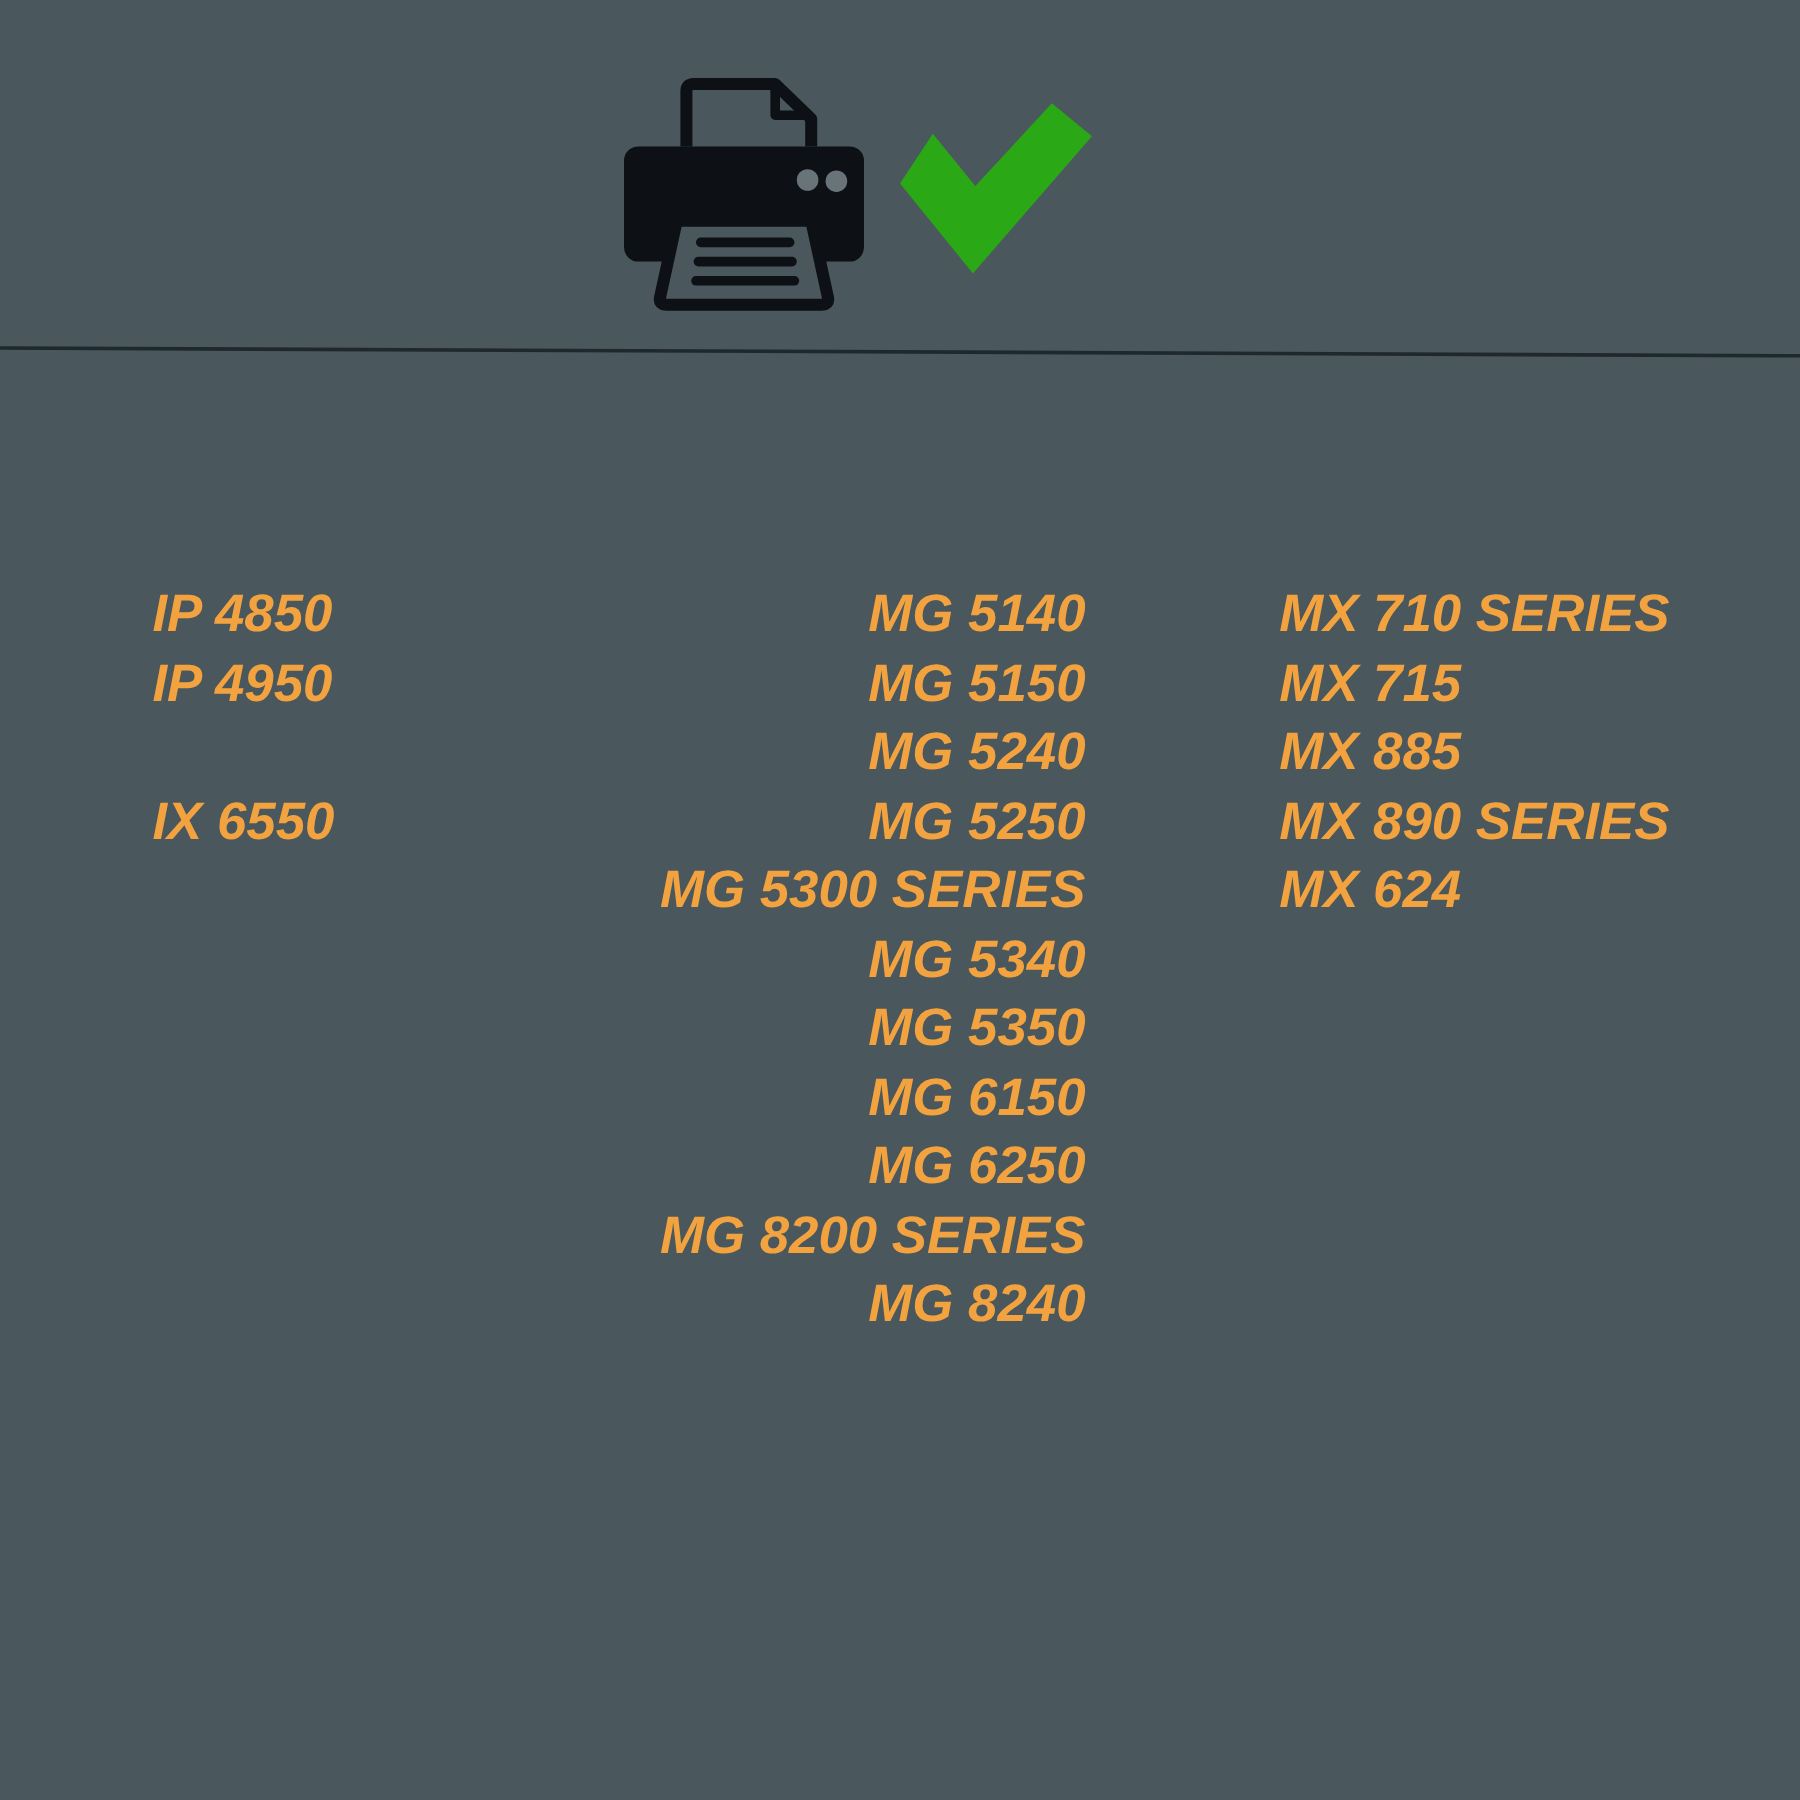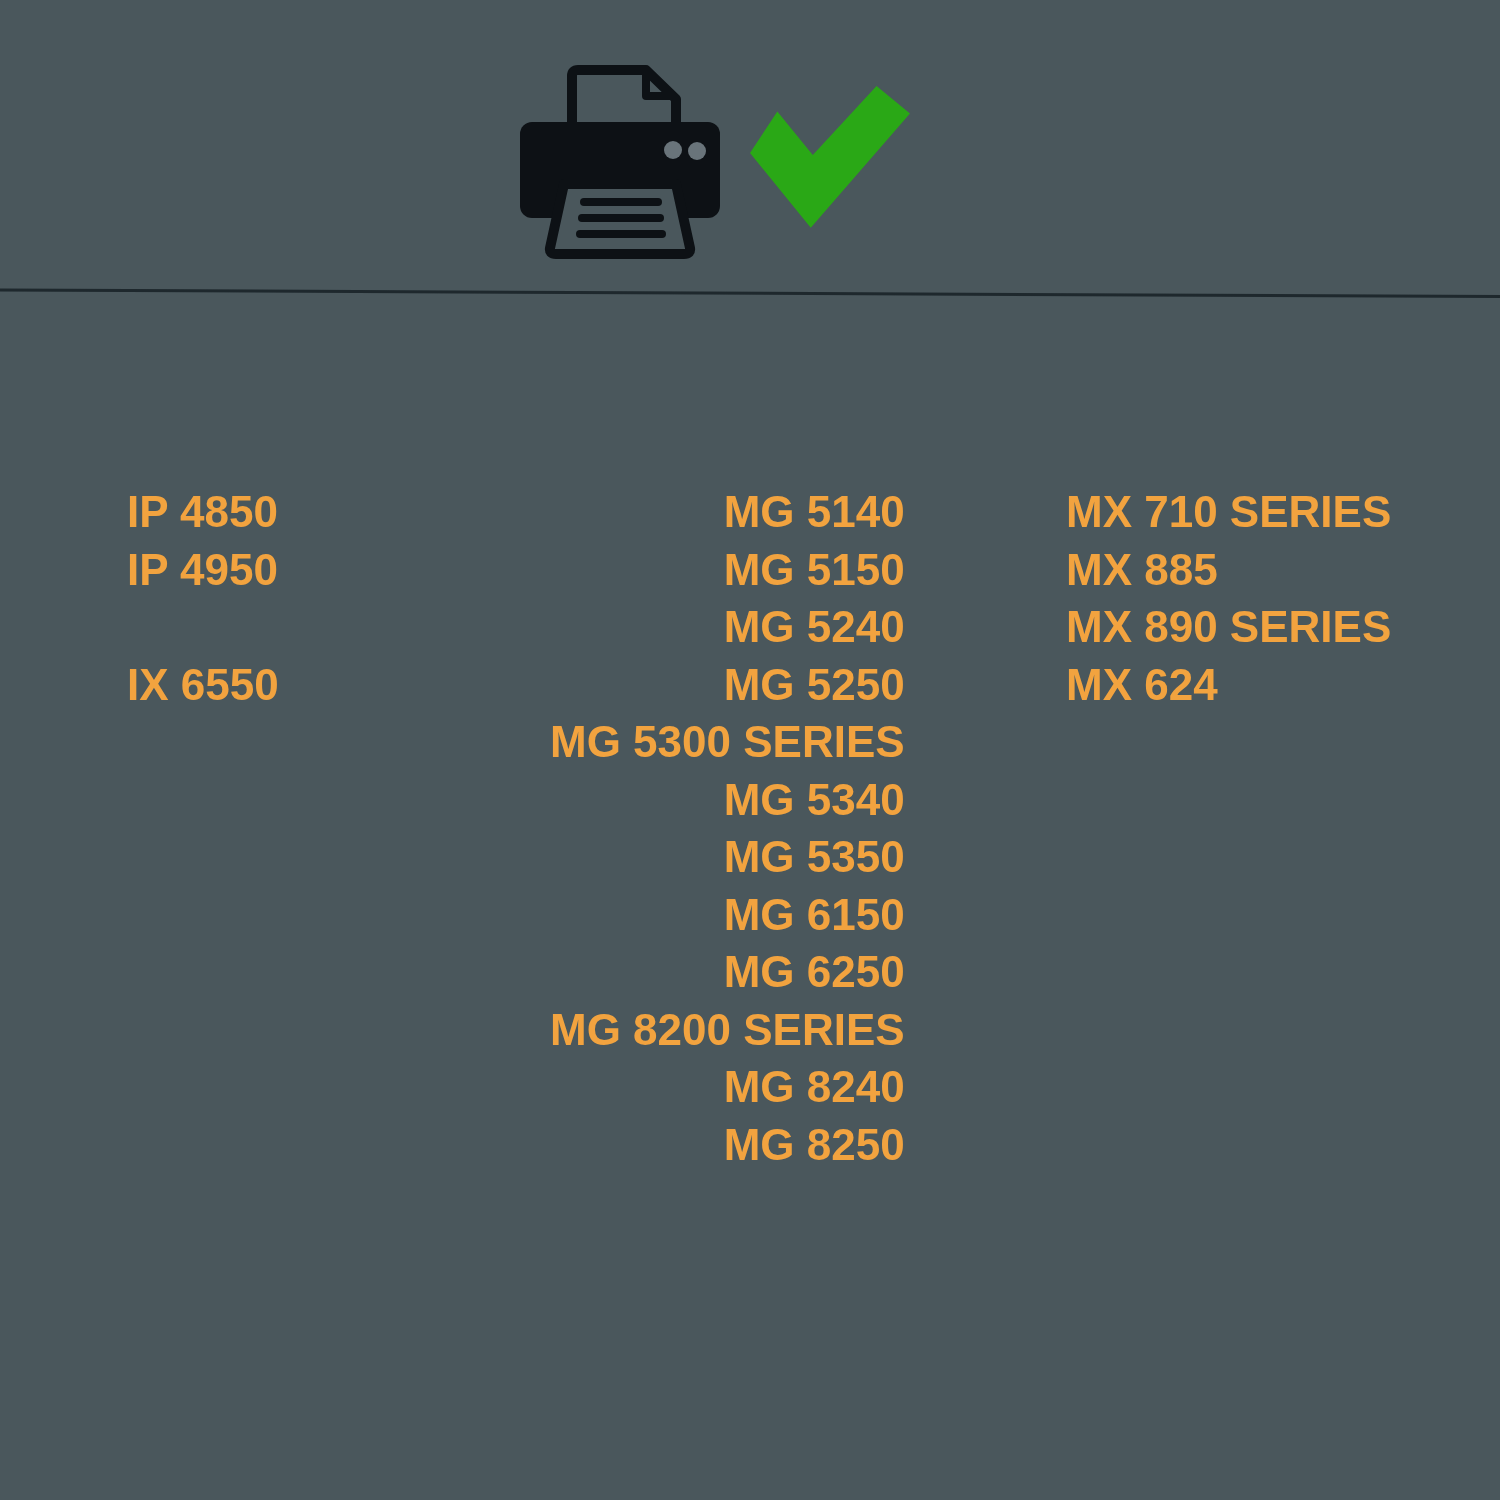--- a/index.html
+++ b/index.html
@@ -19,21 +19,21 @@
   }
   .header{
     position:absolute;left:0;top:0;width:1500px;height:290px;
   }
   .printer-wrap{position:absolute;left:518px;top:62px;width:204px;height:198px;}
   .check-wrap{position:absolute;left:750px;top:84px;width:162px;height:148px;}
   .divider{
     position:absolute;left:0;top:0;width:1500px;height:310px;pointer-events:none;
   }
   .models{
-    position:absolute;left:0;top:0;width:1330px;height:1500px;
+    position:absolute;left:0;top:0;width:1330px;height:1500px;font-style:italic;
   }
   .col{
     position:absolute;top:483px;
     color:var(--orange);
     font-weight:bold;
     font-size:44px;
     letter-spacing:0px;
     white-space:nowrap;
   }
   .col-1{left:127px;}
@@ -99,23 +99,23 @@
     <div class="model">MG 5150</div>
     <div class="model">MG 5240</div>
     <div class="model">MG 5250</div>
     <div class="model">MG 5300 SERIES</div>
     <div class="model">MG 5340</div>
     <div class="model">MG 5350</div>
     <div class="model">MG 6150</div>
     <div class="model">MG 6250</div>
     <div class="model">MG 8200 SERIES</div>
     <div class="model">MG 8240</div>
-    <div class="model">MG 8250</div>
   </div>
 
   <div class="col col-3">
     <div class="model">MX 710 SERIES</div>
+    <div class="model">MX 715</div>
     <div class="model">MX 885</div>
     <div class="model">MX 890 SERIES</div>
     <div class="model">MX 624</div>
   </div>
 
 </div>
 
 </body></html>

